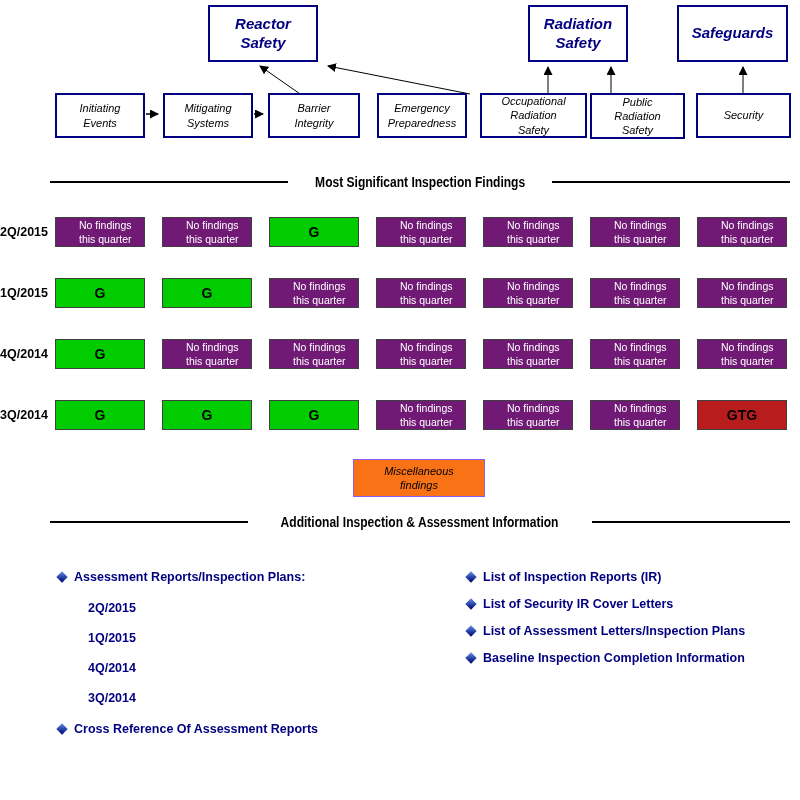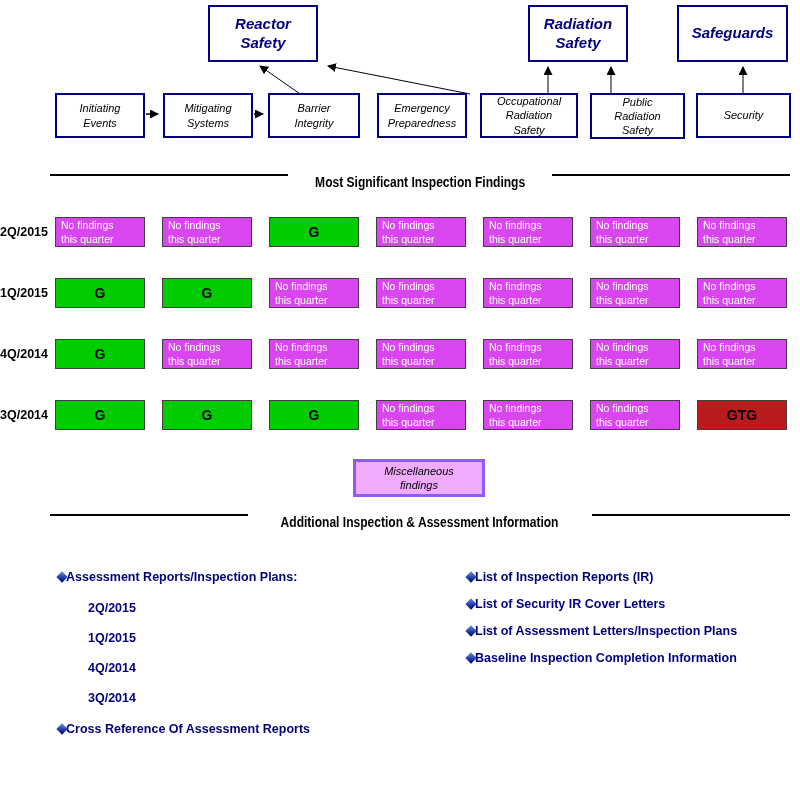--- a/index.html
+++ b/index.html
@@ -17,57 +17,57 @@
   #hb-reactor    { left:208px; top:5px;  width:110px; height:57px; }
   #hb-radiation  { left:528px; top:5px;  width:100px; height:57px; }
   #hb-safeguards { left:677px; top:5px;  width:111px; height:57px; }
   .cbox { position:absolute; border:2px solid #000080; background:#fff;
           display:flex; align-items:center; justify-content:center; text-align:center;
           color:#000; font-style:italic; font-size:11px; line-height:1.28; white-space:pre-line; }
   #cb-ie  { left:55px;  top:93px; width:90px; height:45px; }
   #cb-ms  { left:163px; top:93px; width:90px; height:45px; }
   #cb-bi  { left:268px; top:93px; width:92px; height:45px; }
   #cb-ep  { left:377px; top:93px; width:90px; height:45px; }
-  #cb-ors { left:480px; top:93px; width:98px; height:45px; }
+  #cb-ors { left:480px; top:93px; width:107px; height:45px; }
   #cb-prs { left:590px; top:93px; width:95px; height:46px; }
   #cb-sec { left:696px; top:93px; width:95px; height:45px; }
 
   
-  .divider { position:absolute; left:50px; width:740px; display:flex; align-items:flex-start; }
+  .divider { position:absolute; left:50px; width:740px; display:flex; align-items:center; }
   #divider-findings   { top:174px; }
   #divider-additional { top:514px; }
   .divider .line { flex:1; border-top:2px solid #000; }
   .divider-title { display:inline-block; margin:0 10px; font-weight:bold; font-size:14px;
                    color:#000; white-space:nowrap; transform:scaleX(0.86); }
 
   
   #grid { position:absolute; left:0; top:217px; }
   .grid-row { display:flex; height:30px; margin-bottom:31px; }
   .row-label { width:48px; margin-right:7px; text-align:right; font-weight:bold;
                font-size:12.5px; line-height:30px; color:#000; }
   .cell { width:90px; height:30px; margin-right:17px; border:1px solid #404040; }
   .cell:last-child { margin-right:0; }
-  .cell.gray  { background:#d946ef; color:#fff; font-size:10.5px; line-height:1.3;
-                padding:1px 2px 0 5px; white-space:pre-line; }
+  .cell.gray  { background:#701a75; color:#fff; font-size:10.5px; line-height:1.3;
+                padding:1px 2px 0 23px; white-space:pre-line; }
   .cell.green { background:#00CC00; }
   .cell.blue  { background:#b91c1c; }
   .cell.green, .cell.blue { display:flex; align-items:center; justify-content:center;
                 color:#000; font-weight:bold; font-size:14px; }
 
   
   .misc-box { position:absolute; left:353px; top:459px; width:132px; height:38px;
-              background:#f0abfc; border:3px solid #8b5cf6;
+              background:#f97316; border:1px solid #8b5cf6;
               display:flex; align-items:center; justify-content:center; text-align:center;
               font-style:italic; font-size:11px; line-height:1.3; color:#000; white-space:pre-line; }
 
   
   .diamond { width:8px; height:8px; flex:0 0 auto;
              background:linear-gradient(135deg,#6a8fe0 0%, #2440a8 55%, #000060 100%);
              transform:rotate(45deg); }
-  .bullet-row { display:flex; align-items:center; gap:0; padding-left:3px; }
+  .bullet-row { display:flex; align-items:center; gap:8px; padding-left:3px; }
   .navy-bold { color:#000080; font-weight:bold; font-size:12.5px; white-space:nowrap; }
   #left-list  { position:absolute; left:55px; top:570px; }
   #left-list .quarter { margin-left:33px; margin-top:16px; color:#000080; font-weight:bold;
                         font-size:12.5px; line-height:14px; width:max-content; cursor:pointer; }
   #left-list .quarter:first-child { margin-top:17px; }
   #left-list .footer-row { margin-top:17px; }
   #right-list { position:absolute; left:464px; top:570px; }
   #right-list .bullet-row { margin-bottom:13px; height:14px; cursor:pointer; }
   .bullet-row.linklike { cursor:pointer; }
 

